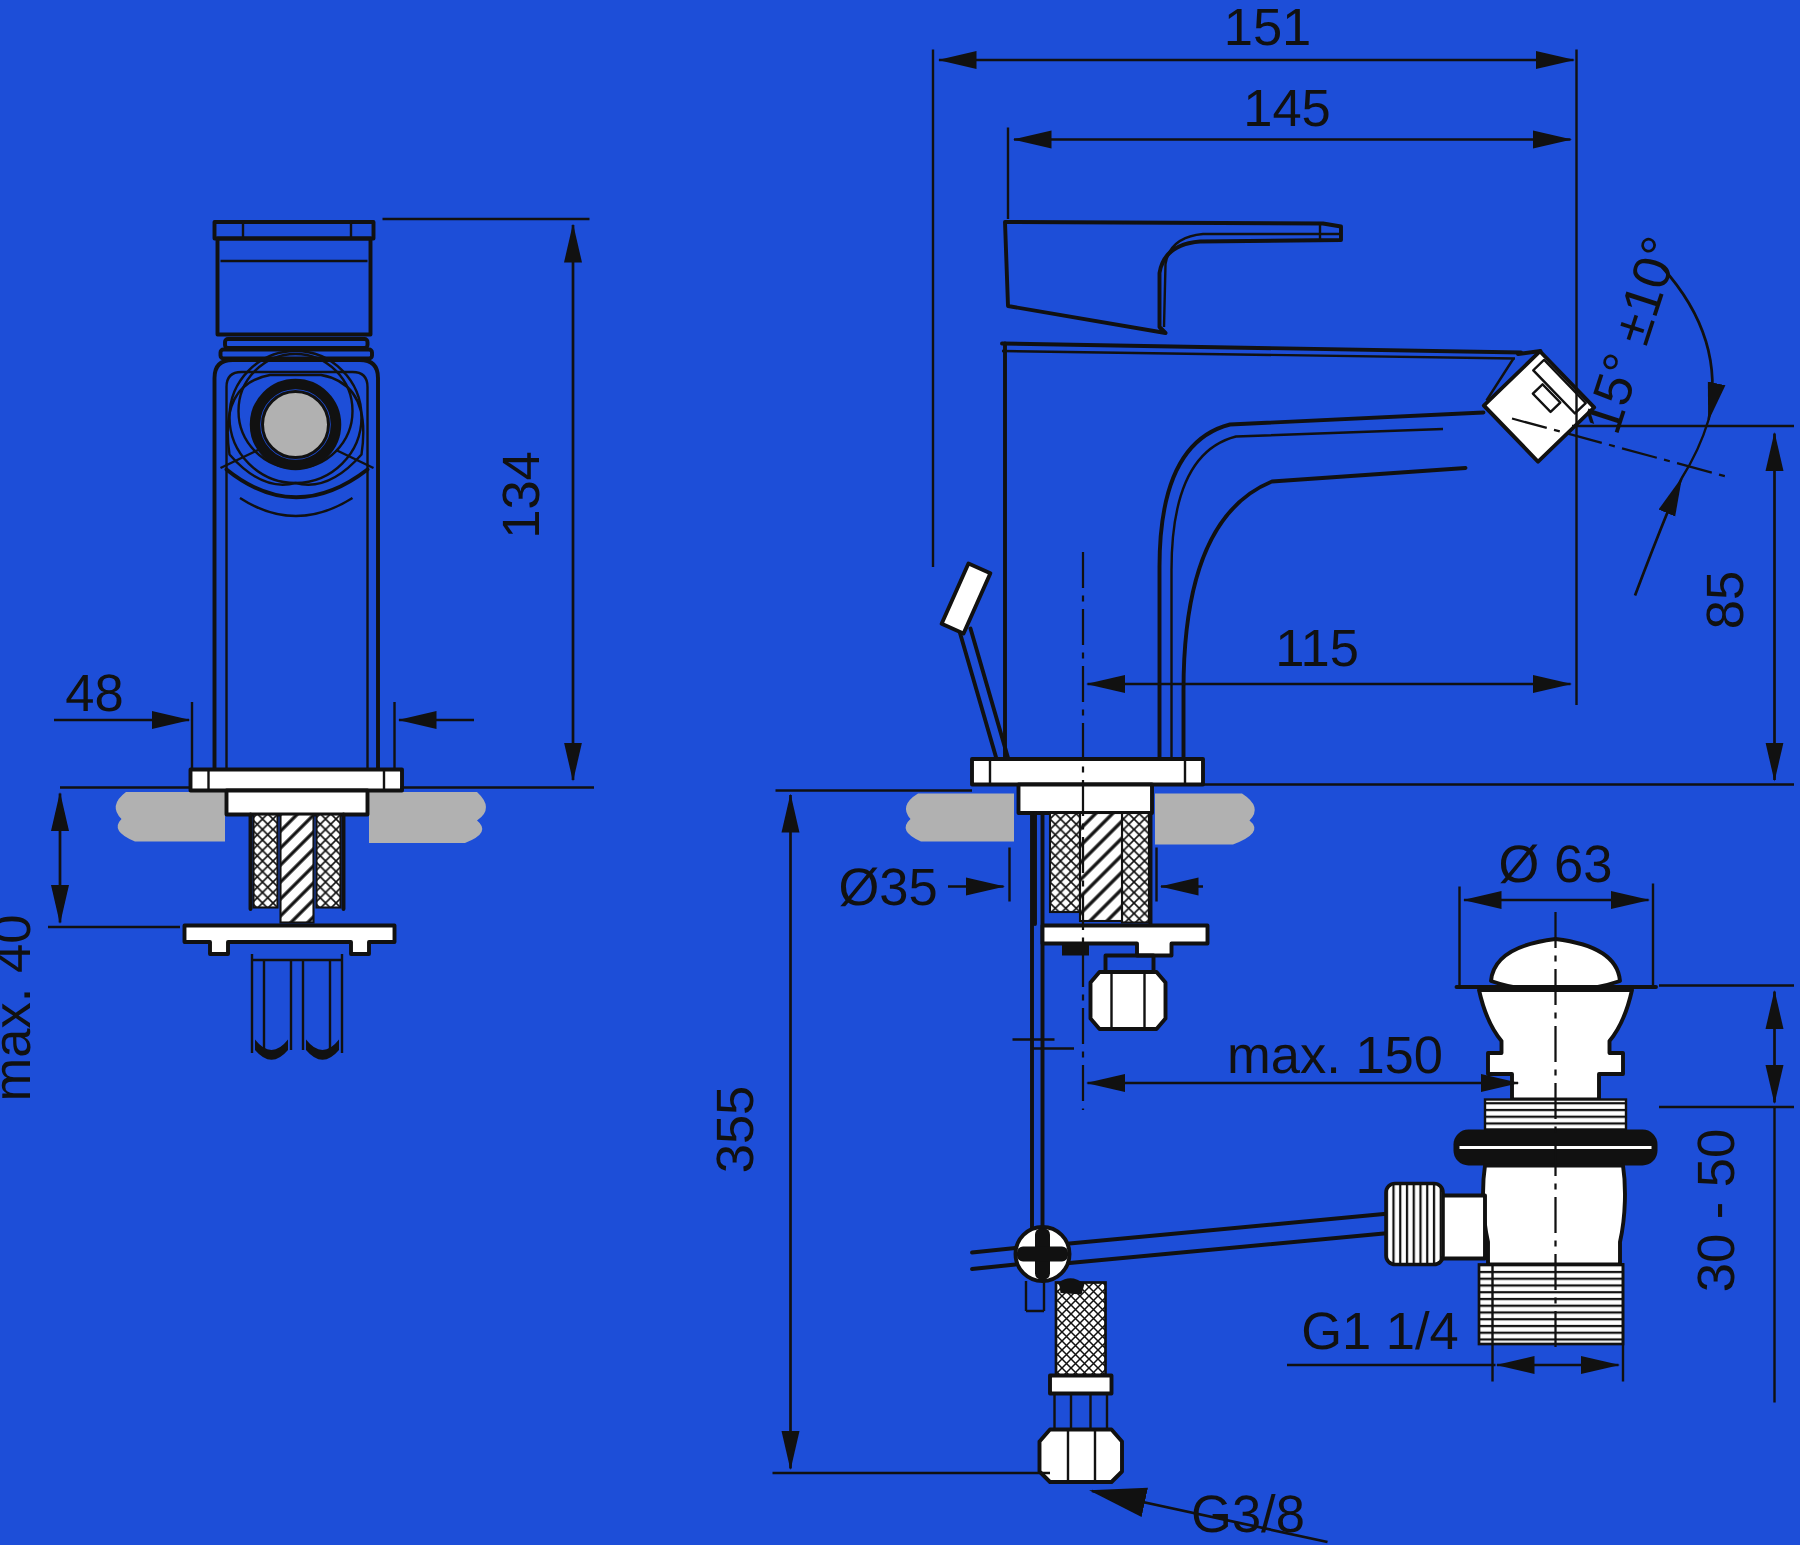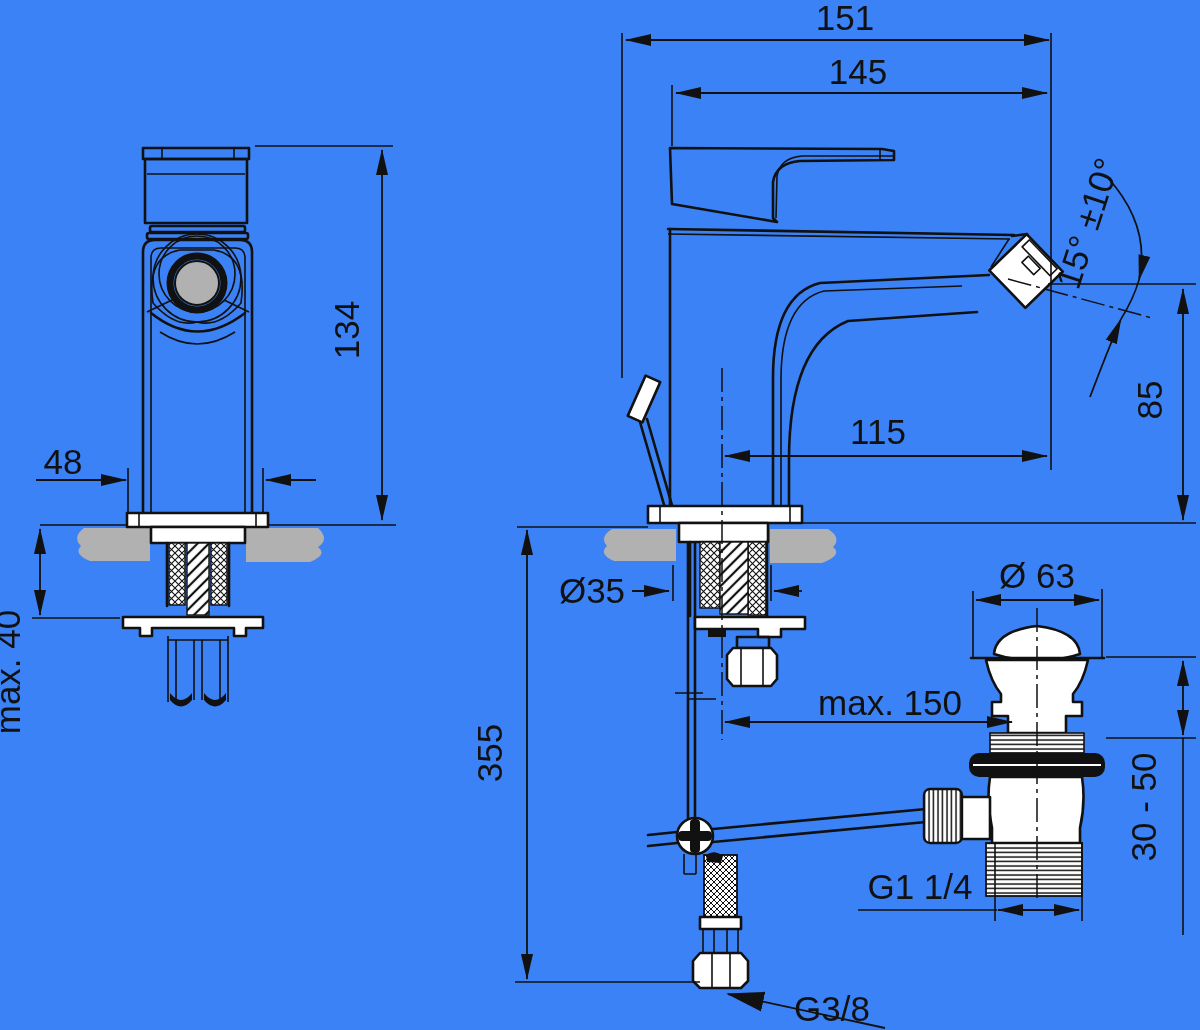--- a/index.html
+++ b/index.html
@@ -1,16 +1,16 @@
 <!DOCTYPE html>
 <html><head>
 <meta charset="utf-8">
 <style>
   html,body{margin:0;padding:0;background:#fff;}
-  #stage{position:relative;width:1200px;height:1030px;background:#3b82f6;overflow:hidden;
+  #stage{position:relative;width:1200px;height:1030px;background:#1d4ed8;overflow:hidden;
          font-family:"Liberation Sans", sans-serif;}
   svg{display:block;}
   .outline{fill:none;stroke:#111;stroke-width:2.6;stroke-linejoin:round;stroke-linecap:round;}
   .thin{fill:none;stroke:#111;stroke-width:1.6;stroke-linejoin:round;}
   .dim{fill:none;stroke:#111;stroke-width:1.8;}
   .ext{fill:none;stroke:#111;stroke-width:1.6;}
   .cl{fill:none;stroke:#111;stroke-width:1.5;stroke-dasharray:24 5 4 5;}
   .white{fill:#fff;stroke:#111;stroke-width:2.6;stroke-linejoin:round;}
   .blk{fill:#111;stroke:none;}
   .gray{fill:#b1b1b1;stroke:none;}

